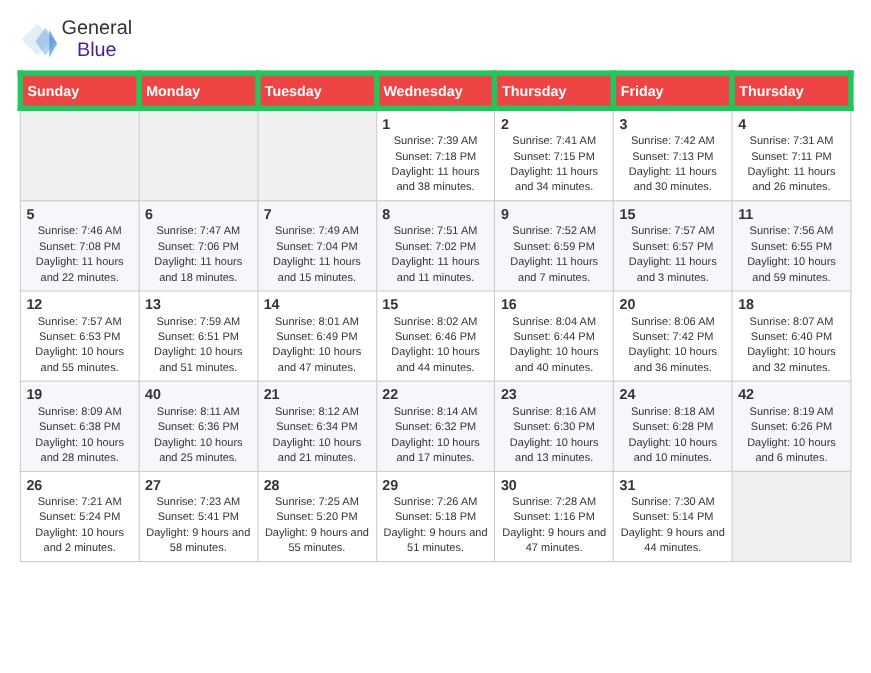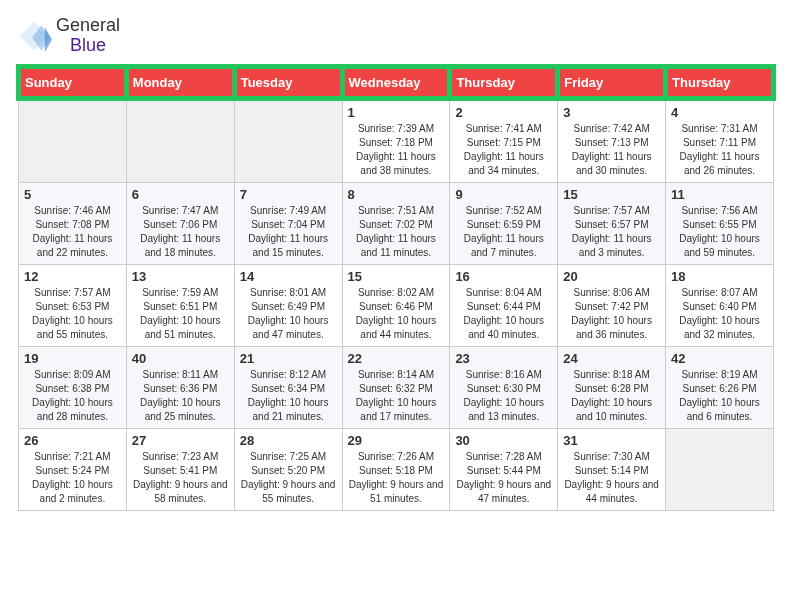--- a/index.html
+++ b/index.html
@@ -330,21 +330,21 @@
         <td>
           <span class="day-number">29</span>
           <div class="day-info">Sunrise: 7:26 AM
 Sunset: 5:18 PM
 Daylight: 9 hours
 and 51 minutes.</div>
         </td>
         <td>
           <span class="day-number">30</span>
           <div class="day-info">Sunrise: 7:28 AM
-Sunset: 5:44 PM
+Sunset: 1:16 PM
 Daylight: 9 hours
 and 47 minutes.</div>
         </td>
         <td>
           <span class="day-number">31</span>
           <div class="day-info">Sunrise: 7:30 AM
 Sunset: 5:14 PM
 Daylight: 9 hours
 and 44 minutes.</div>
         </td>

